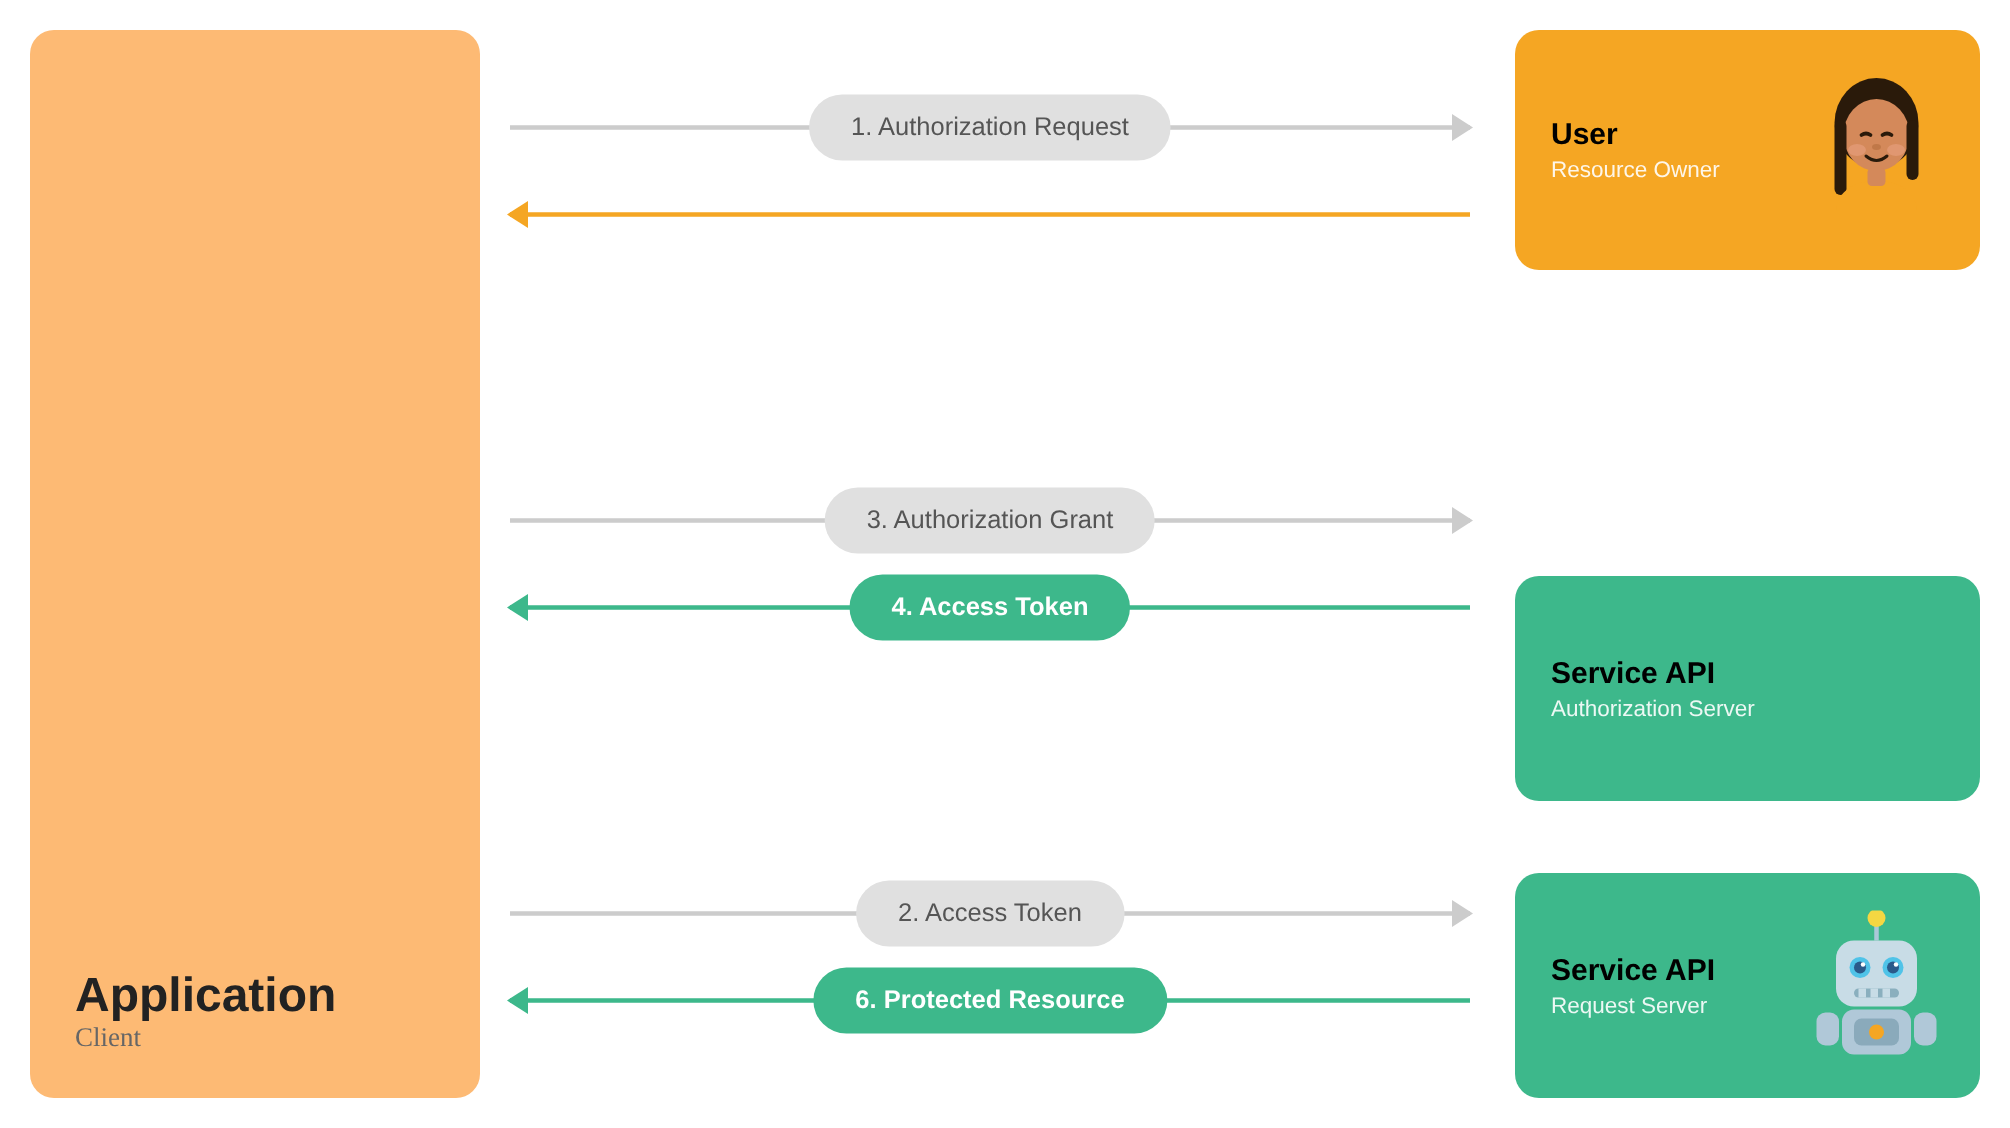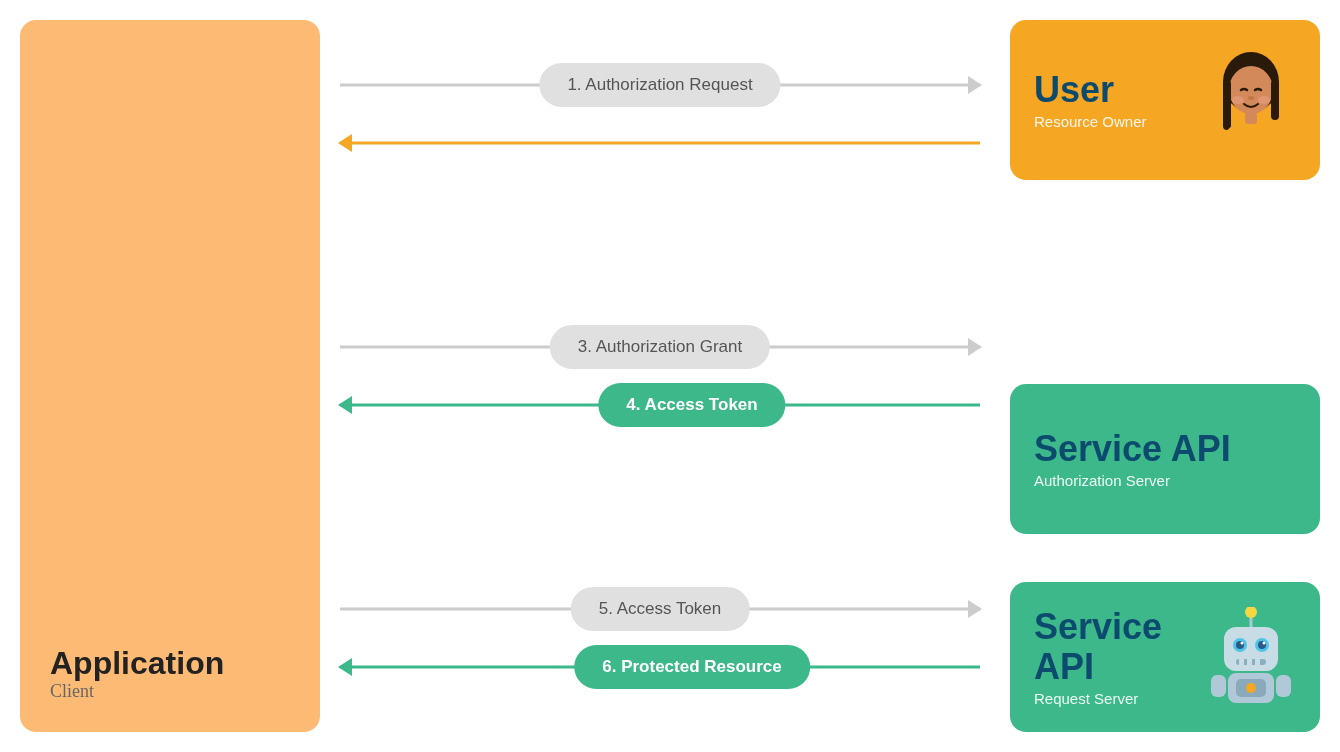--- a/index.html
+++ b/index.html
@@ -90,21 +90,20 @@
     }
 
     .pill-orange {
       background: #f5a623;
       color: #fff;
     }
 
     .pill-green {
       background: #3db88b;
       color: #fff;
-      margin-left: 32px;
     }
 
     
     .arrow-line {
       position: absolute;
       top: 50%;
       transform: translateY(-50%);
       height: 3px;
       z-index: 1;
     }
@@ -136,23 +135,23 @@
       background: #3db88b;
       border-radius: 16px;
       padding: 22px 24px;
       display: flex;
       align-items: center;
       justify-content: space-between;
       min-height: 150px;
     }
 
     .card-title {
-      font-size: 36px;
+      font-size: 20px;
       font-weight: 700;
-      color: #0c4a6e;
+      color: #000000;
       line-height: 1.1;
     }
 
     .card-subtitle {
       font-size: 15px;
       color: rgba(255,255,255,0.9);
       margin-top: 4px;
     }
 
     .card-text {
@@ -236,21 +235,21 @@
     </div>
 
     <div class="section-gap"></div>
 
     <div class="flow-section">
 
       <div class="arrow-wrapper">
         <div style="position:absolute;left:0;right:0;top:50%;transform:translateY(-50%);height:3px;background:#ccc;z-index:1;"></div>
         <div style="position:absolute;right:-2px;top:50%;transform:translateY(-50%);border-left:14px solid #ccc;border-top:9px solid transparent;border-bottom:9px solid transparent;z-index:1;"></div>
         <div class="pill pill-gray">
-          <span>5. Access Token</span>
+          <span>2. Access Token</span>
         </div>
       </div>
 
       <div class="arrow-wrapper">
         <div style="position:absolute;left:0;right:0;top:50%;transform:translateY(-50%);height:3px;background:#3db88b;z-index:1;"></div>
         <div style="position:absolute;left:-2px;top:50%;transform:translateY(-50%);border-right:14px solid #3db88b;border-top:9px solid transparent;border-bottom:9px solid transparent;z-index:1;"></div>
         <div class="pill pill-green">
           <span>6. Protected Resource</span>
         </div>
       </div>

